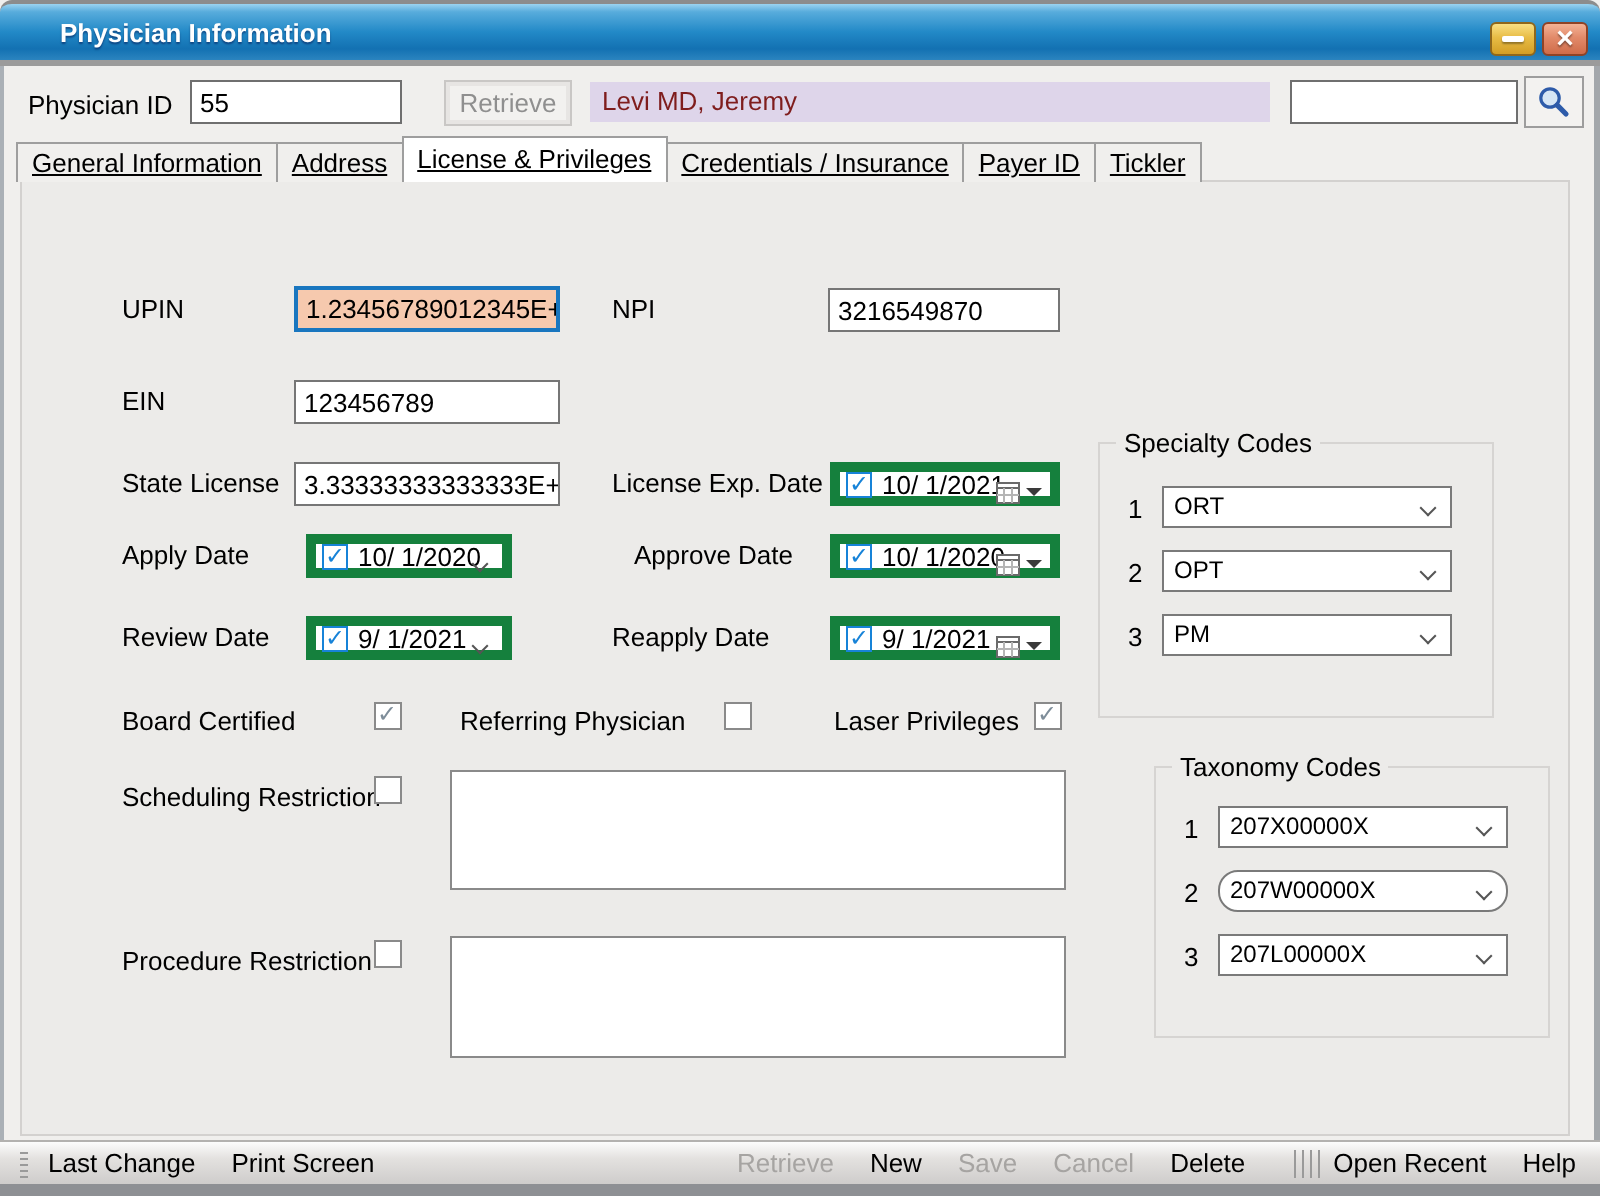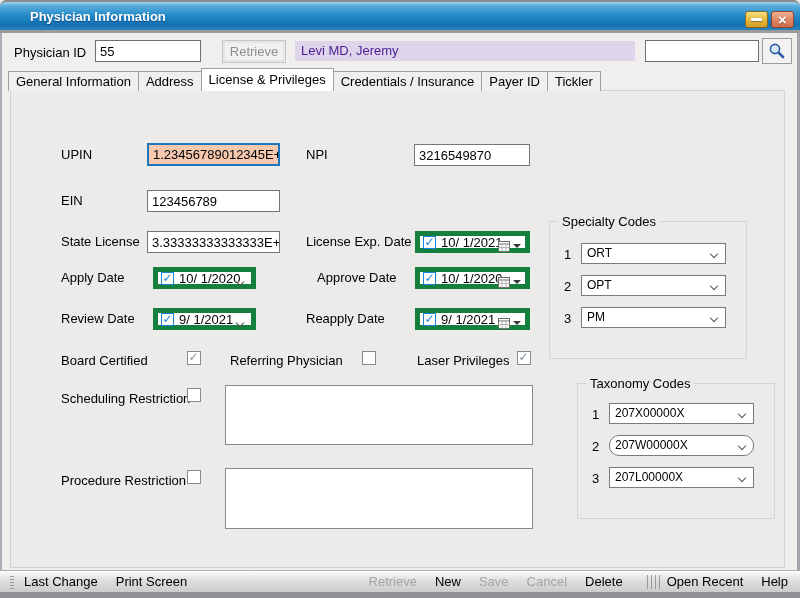--- a/index.html
+++ b/index.html
@@ -40,29 +40,29 @@
     position:absolute; background:#fff; border:1px solid #6f6f6f;
     font-size:13px; font-family:inherit; padding:0 0 0 4px; color:#000;
   }
   .btn-retrieve {
     position:absolute; left:222px; top:40px; width:64px; height:23px;
     background:#f2f1ef; border:1px solid #c9c7c5; box-shadow: inset 0 0 0 2px #e7e5e3;
     color:#8f8f8f; font-size:13px; font-family:inherit; cursor:default;
   }
   .name-display {
     position:absolute; left:295px; top:41px; width:340px; height:20px;
-    background:#ded5ea; font-size:13px; line-height:20px; padding-left:6px; color:#4c1d95;
+    background:#ded5ea; font-size:13px; line-height:20px; padding-left:6px; color:#7f1d1d;
   }
   .search-btn {
     position:absolute; left:762px; top:38px; width:30px; height:26px;
     background:#f3f2f0; border:1px solid #9d9d9d; display:flex; align-items:center; justify-content:center; cursor:pointer;
   }
 
   
-  .tabstrip { position:absolute; left:8px; top:68px; height:23px; display:flex; align-items:flex-end; z-index:3; }
+  .tabstrip { position:absolute; left:8px; top:68px; height:23px; display:flex; align-items:flex-end; z-index:3;text-decoration:underline; }
   .tab {
     height:20px; background:#f0efed; border:1px solid #9e9e9e; border-bottom:none;
     font-size:13px; line-height:19px; padding:0 7px; color:#000; cursor:pointer; margin-right:-1px;
   }
   .tab.active { height:23px; background:#fff; line-height:22px; position:relative; z-index:4; }
   .panel {
     position:absolute; left:10px; top:90px; width:775px; height:478px;
     background:#ecebe9; border:1px solid #d3d1cf; z-index:1;
   }
 

